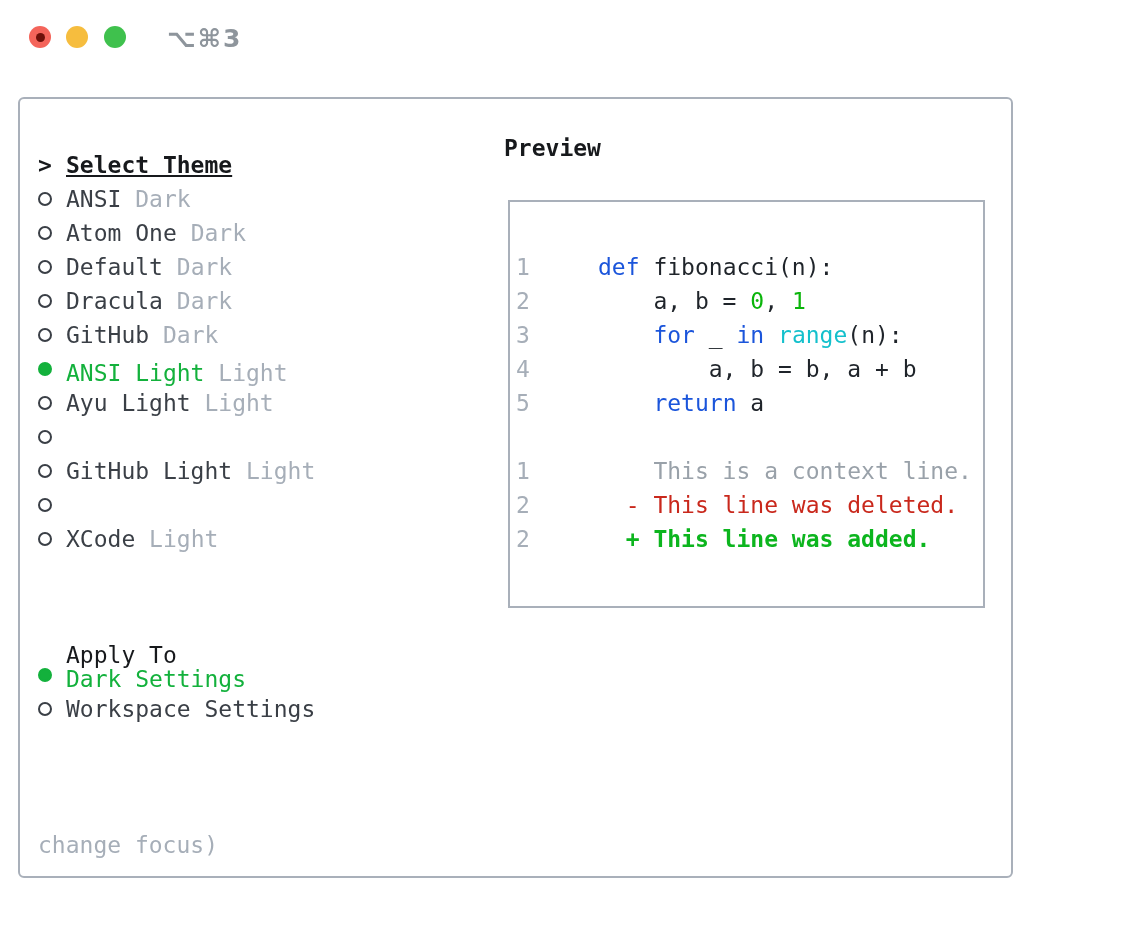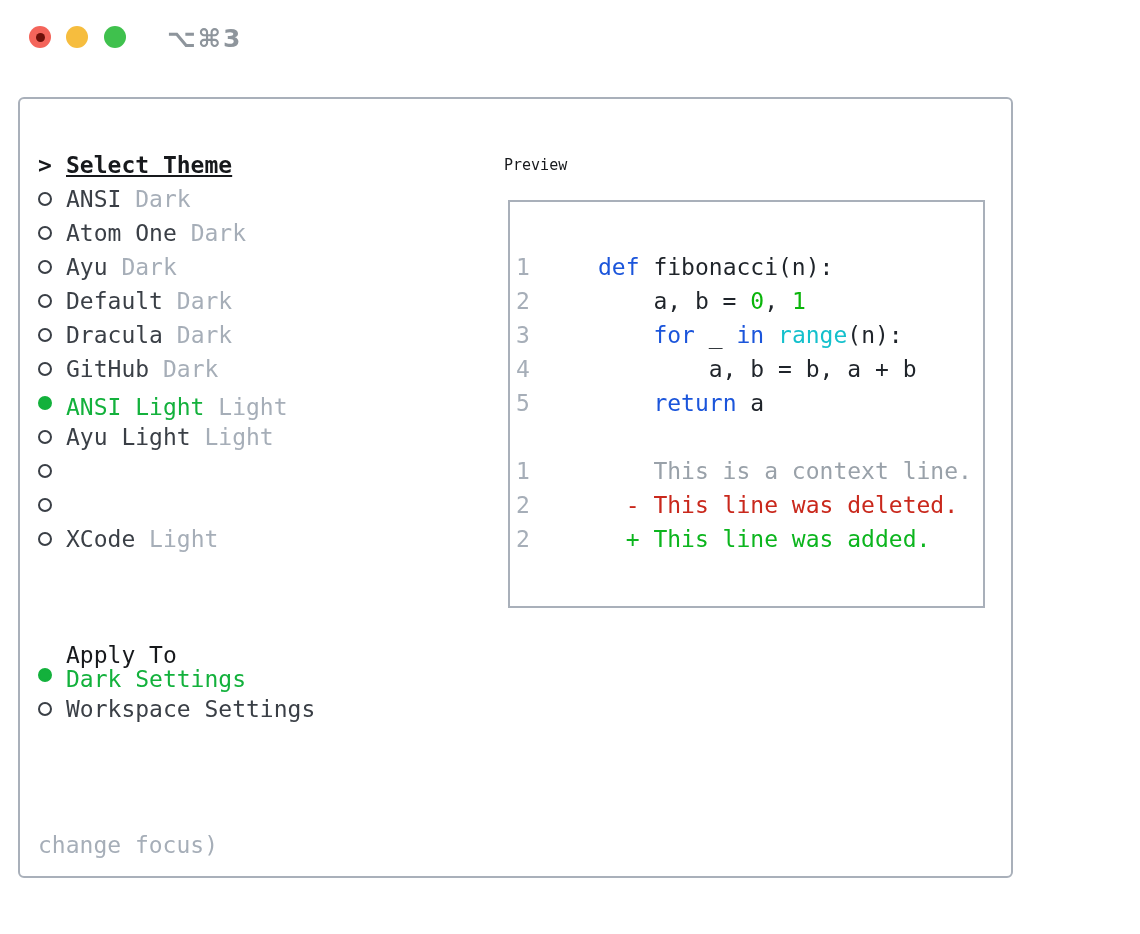--- a/index.html
+++ b/index.html
@@ -32,57 +32,57 @@
   .marker .circle{width:14px;height:14px;border-radius:50%;border:2px solid var(--name);}
   .marker .circle.sel{background:var(--sel-green);border-color:var(--sel-green);}
   .marker.prompt{font-weight:bold;color:var(--black);}
   .row.header .label{font-weight:bold;color:var(--black);text-decoration:underline;}
   .row.subheader .label{color:var(--black);margin-top:28px;}
   .row.selected .label{color:var(--sel-green);margin-top:7px;}
   .variant{color:var(--muted);text-align:right;}
 
   .hint{position:absolute;left:18px;top:661px;font-size:23px;line-height:34px;color:var(--muted);white-space:pre;}
 
-  .preview-label{position:absolute;left:484px;top:49px;height:34px;display:flex;align-items:center;font-size:15px;font-weight:normal;color:var(--black);}
+  .preview-label{position:absolute;left:484px;top:32px;height:34px;display:flex;align-items:center;font-size:23px;font-weight:bold;color:var(--black);}
   .preview-box{position:absolute;left:488px;top:101px;width:477px;height:408px;border:2px solid var(--border);background:#fff;overflow:hidden;}
   .code-area{position:absolute;left:0;top:48px;right:0;}
   .code-row{height:34px;display:flex;align-items:center;padding-left:6px;font-size:23px;}
   .lineno{width:44px;flex:none;color:var(--muted);}
   .code{white-space:pre;color:var(--plain);margin-left:38px;}
   .tok-kw{color:var(--kw);}
   .tok-builtin{color:var(--builtin);}
   .tok-num{color:var(--num);}
   .tok-plain{color:var(--plain);}
   .diff-context .code{color:var(--ctx);}
   .diff-deleted .code{color:var(--del);}
-  .diff-added .code{color:var(--add);}
+  .diff-added .code{color:var(--add);font-weight:bold;}
 </style>
 </head>
 <body>
 
 <div class="window">
   <span class="tl red">
       <span class="dot"></span>
     </span>
   <span class="tl yellow"></span>
   <span class="tl green"></span>
   <span class="win-title">⌥⌘3</span>
 
   <div class="panel">
     <div class="menu" id="theme-menu">
         <div class="row header"><span class="marker prompt">&gt;</span><span class="label">Select Theme</span></div>
         <div class="row"><span class="marker"><span class="circle"></span></span><span class="label">ANSI <span class="variant">Dark</span></span></div>
         <div class="row"><span class="marker"><span class="circle"></span></span><span class="label">Atom One <span class="variant">Dark</span></span></div>
-        <div class="row"><span class="marker"><span class="circle"></span></span><span class="label">Ayu <span class="variant">Dark</span></span></div>
         <div class="row"><span class="marker"><span class="circle"></span></span><span class="label">Default <span class="variant">Dark</span></span></div>
         <div class="row"><span class="marker"><span class="circle"></span></span><span class="label">Dracula <span class="variant">Dark</span></span></div>
         <div class="row"><span class="marker"><span class="circle"></span></span><span class="label">GitHub <span class="variant">Dark</span></span></div>
         <div class="row selected"><span class="marker"><span class="circle sel"></span></span><span class="label">ANSI Light <span class="variant">Light</span></span></div>
         <div class="row"><span class="marker"><span class="circle"></span></span><span class="label">Ayu Light <span class="variant">Light</span></span></div>
         <div class="row"><span class="marker"><span class="circle"></span></span></div>
+        <div class="row"><span class="marker"><span class="circle"></span></span><span class="label">GitHub Light <span class="variant">Light</span></span></div>
         <div class="row"><span class="marker"><span class="circle"></span></span></div>
         <div class="row"><span class="marker"><span class="circle"></span></span><span class="label">XCode <span class="variant">Light</span></span></div>
       </div>
     <div class="apply" id="apply-menu">
         <div class="row subheader"><span class="marker"></span><span class="label">Apply To</span></div>
         <div class="row selected"><span class="marker"><span class="circle sel"></span></span><span class="label">Dark Settings</span></div>
         <div class="row"><span class="marker"><span class="circle"></span></span><span class="label">Workspace Settings</span></div>
       </div>
     <div class="hint">
       <div>change focus)</div>

